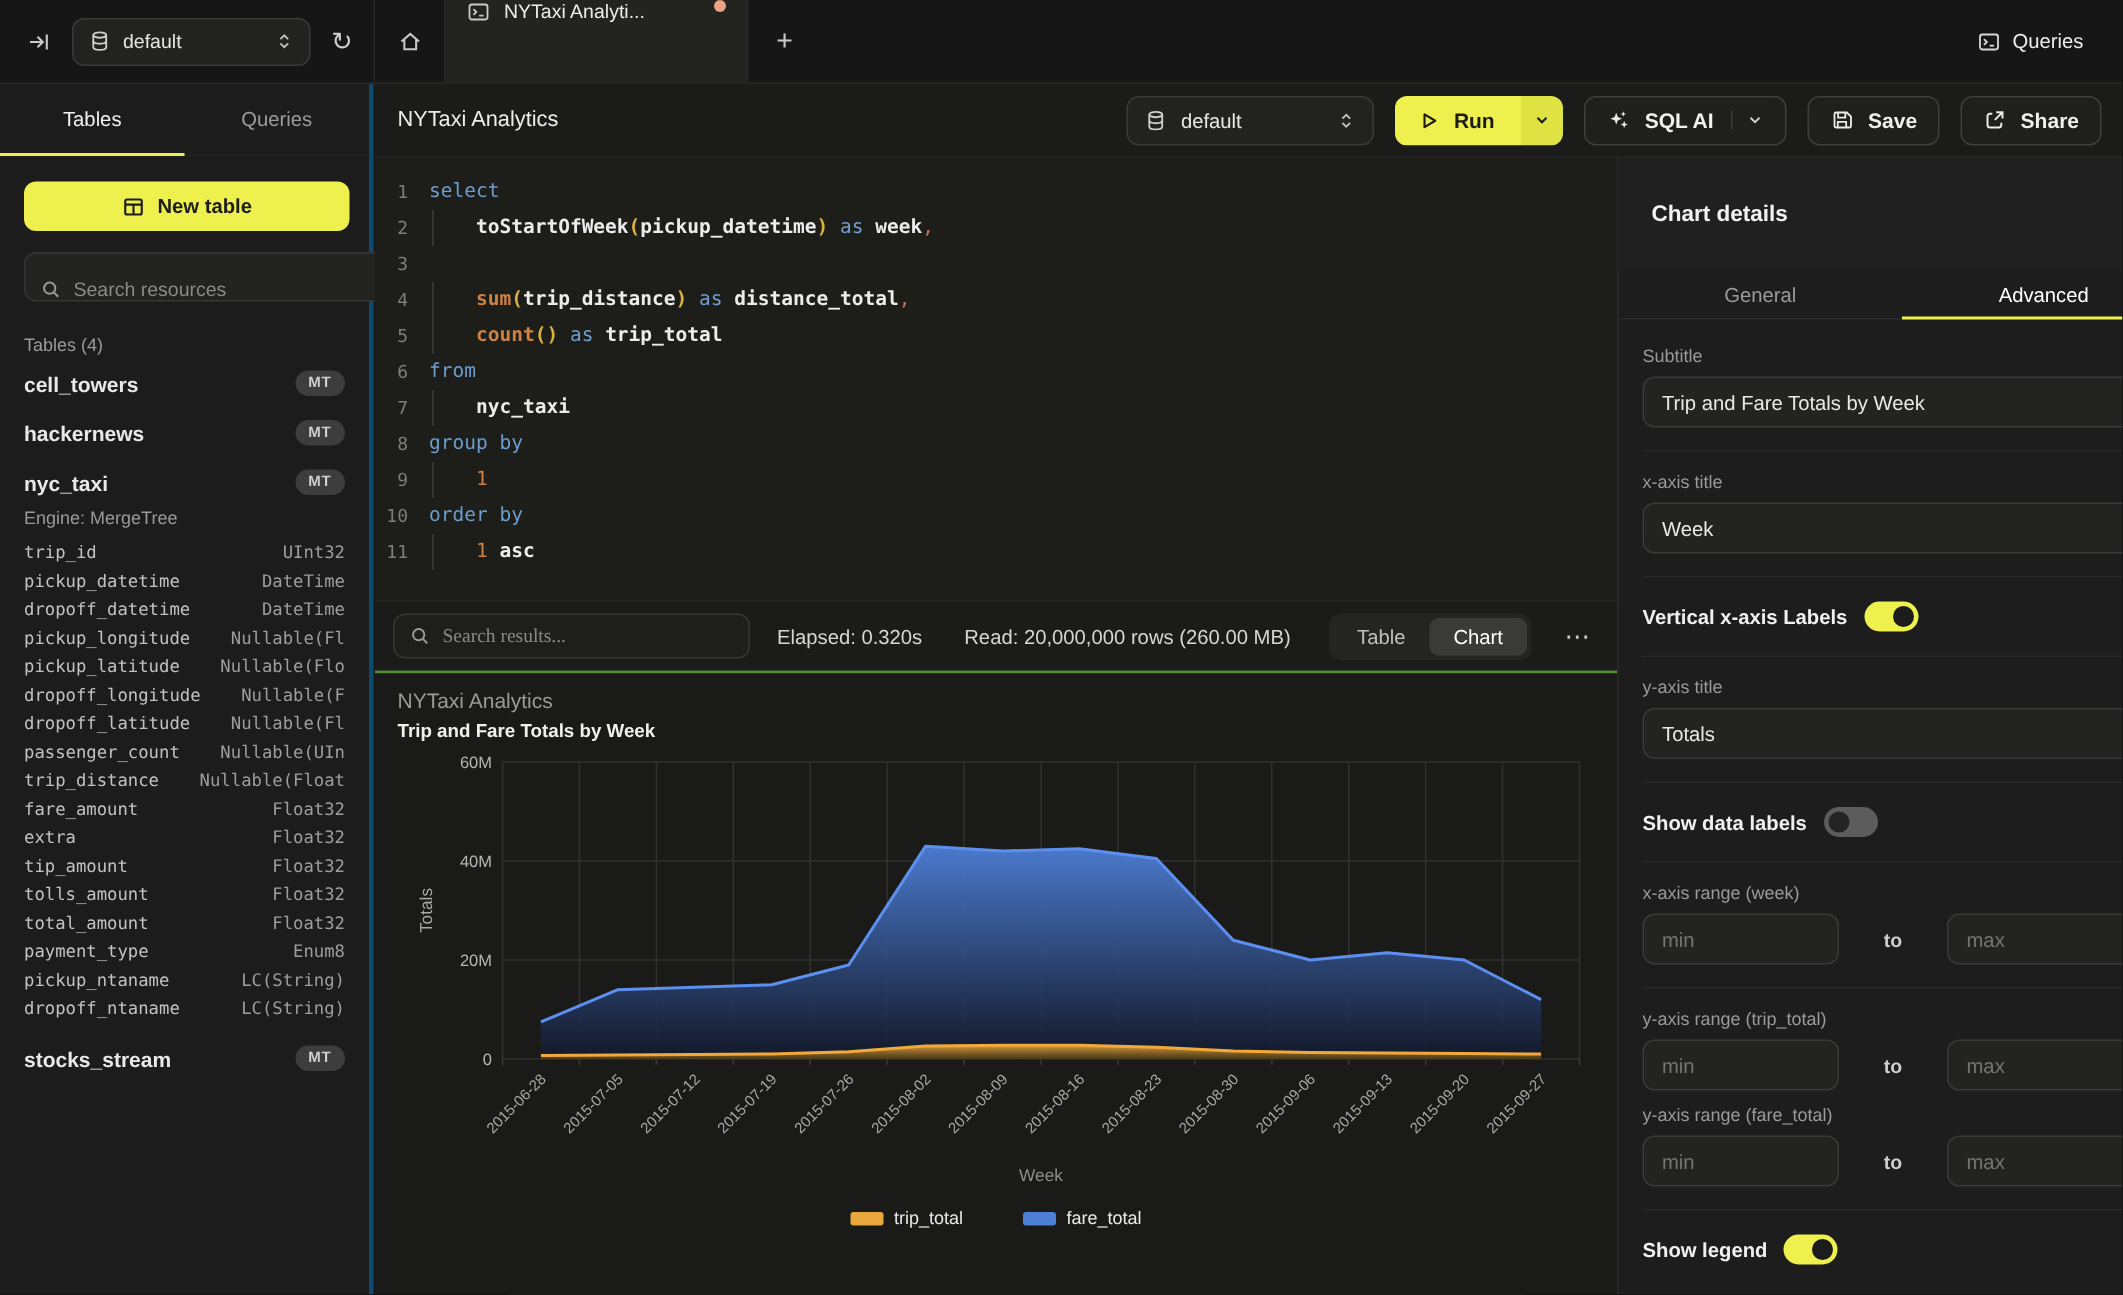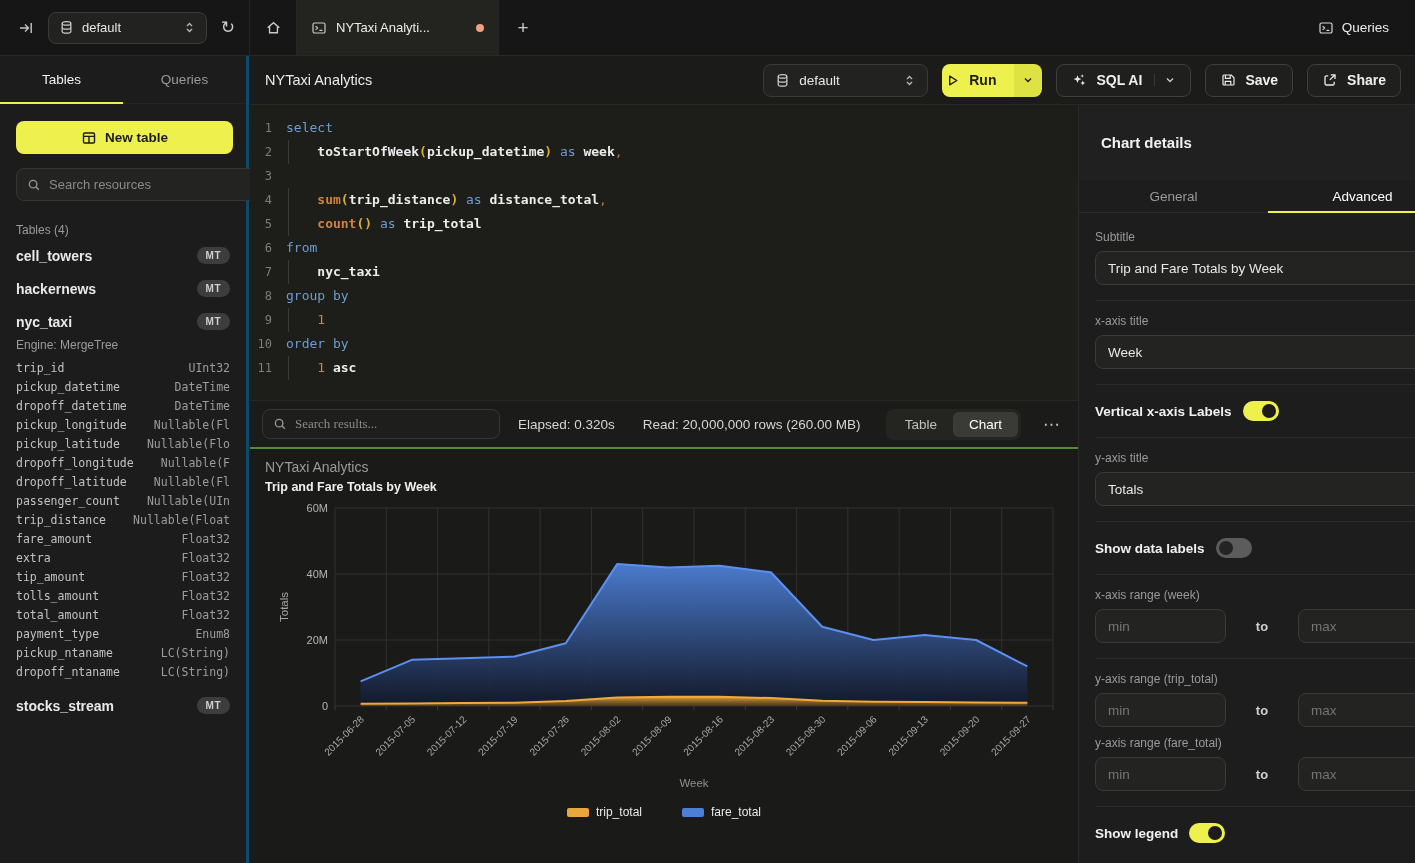--- a/index.html
+++ b/index.html
@@ -9,55 +9,55 @@
 
   
   .topbar { position:absolute; left:0; top:0; width:1415px; height:56px; background:#161616; border-bottom:1px solid #282828; display:flex; align-items:stretch; }
   .topbar-left { width:250px; display:flex; align-items:center; gap:14px; padding:0 14px 0 18px; border-right:1px solid #262626; }
   .icon-btn { background:none; border:none; color:#c9c9c9; cursor:pointer; display:flex; align-items:center; justify-content:center; }
   .pill-select { display:flex; align-items:center; gap:8px; height:32px; padding:0 10px; background:#222221; border:1px solid #3a3a3a; border-radius:8px; color:#e6e6e6; font-size:13px; cursor:pointer; flex:1; }
   .pill-select .grow { flex:1; }
   .refresh-glyph { font-size:17px; color:#cfcfcf; }
   .tabstrip { display:flex; align-items:stretch; }
   .home-btn { width:47px; display:flex; align-items:center; justify-content:center; border-right:1px solid #262626; color:#c9c9c9; cursor:pointer; }
-  .editor-tab { width:202px; background:#232320; display:flex; align-items:center; gap:9px; padding:0 14px; border-right:1px solid #262626; cursor:pointer; }
+  .editor-tab { width:202px; background:#232320; display:flex; align-items:flex-start; gap:9px; padding:0 14px; border-right:1px solid #262626; cursor:pointer; }
   .editor-tab .tab-label { font-size:13px; color:#ececec; white-space:nowrap; overflow:hidden; }
   .dirty-dot { width:8px; height:8px; border-radius:50%; background:#eca183; flex:none; margin-left:auto; }
   .newtab-btn { width:48px; display:flex; align-items:center; justify-content:center; color:#c9c9c9; font-size:19px; cursor:pointer; }
   .topbar-right { margin-left:auto; display:flex; align-items:center; padding-right:26px; }
   .queries-link { display:flex; align-items:center; gap:8px; color:#ececec; font-size:13.5px; cursor:pointer; }
 
   
   .sidebar { position:absolute; left:0; top:56px; width:249px; height:807px; background:#1c1c1c; border-right:3px solid #0c4a6e; }
   .sb-tabs { display:flex; height:48px; border-bottom:1px solid #242424; }
   .sb-tab { flex:1; display:flex; align-items:center; justify-content:center; font-size:13.5px; color:#9a9a9a; cursor:pointer; position:relative; }
   .sb-tab.active { color:#f2f2f2; }
   .sb-tab.active::after { content:""; position:absolute; left:0; right:0; bottom:-1px; height:2px; background:#eef04e; }
   .newtable-btn { margin:17px 16px 0 16px; width:217px; height:33px; background:#eef04e; color:#1c1c1c; border:none; border-radius:8px; font-size:13.5px; font-weight:bold; display:flex; align-items:center; justify-content:center; gap:8px; cursor:pointer; font-family:"Liberation Sans",sans-serif; }
-  .sb-search { margin:14px 16px 0 16px; width:244px; height:33px; background:#232322; border:1px solid #363636; border-radius:8px; display:flex; align-items:center; gap:8px; padding:0 10px; color:#8a8a8a; }
+  .sb-search { margin:14px 16px 0 16px; width:244px; height:33px; background:#232322; border:1px solid #363636; border-radius:8px; display:flex; align-items:flex-end; gap:8px; padding:0 10px; color:#8a8a8a; }
   .sb-search input { background:none; border:none; outline:none; color:#d8d8d8; font-size:13px; width:100%; font-family:"Liberation Sans",sans-serif; }
   .sb-search input::placeholder { color:#8a8a8a; }
   .sb-section { margin:22px 16px 2px 16px; font-size:12px; color:#9a9a9a; }
   .tbl-row { display:flex; align-items:center; justify-content:space-between; padding:8px 16px 8px 16px; cursor:pointer; }
   .tbl-name { font-size:14px; font-weight:bold; color:#e9e9e9; }
   .mt-badge { background:#3d3d3d; color:#cfcfcf; font-size:10px; font-weight:bold; padding:3px 9px; border-radius:9px; letter-spacing:.5px; }
   .tbl-engine { padding:0 16px 6px 16px; font-size:12px; color:#9a9a9a; }
   .col-row { display:flex; justify-content:space-between; padding:2.5px 16px; font-family:"DejaVu Sans Mono", monospace; font-size:11.5px; }
   .col-name { color:#c2c2c2; }
   .col-type { color:#9d9d9d; }
   .cols-wrap { margin-bottom:8px; }
 
   
   .header-row { position:absolute; left:250px; top:56px; width:1165px; height:49px; background:#1b1b1a; border-bottom:1px solid #282828; display:flex; align-items:center; padding:0 14px 0 15px; }
   .doc-title { font-size:14.5px; color:#ececec; }
   .toolbar { margin-left:auto; display:flex; align-items:center; gap:14px; }
   .tb-select { width:165px; height:33px; display:flex; align-items:center; gap:9px; padding:0 11px; background:#222221; border:1px solid #3a3a3a; border-radius:8px; font-size:13.5px; color:#e8e8e8; cursor:pointer; }
   .tb-select .grow { flex:1; }
   .run-btn { display:flex; align-items:stretch; height:33px; border-radius:8px; overflow:hidden; cursor:pointer; }
-  .run-main { background:#eef04e; color:#1c1c1c; display:flex; align-items:center; gap:9px; padding:0 18px 0 3px; font-size:14px; font-weight:bold; }
+  .run-main { background:#eef04e; color:#1c1c1c; display:flex; align-items:center; gap:9px; padding:0 18px 0 15px; font-size:14px; font-weight:bold; }
   .run-caret { background:#dfe243; color:#1c1c1c; display:flex; align-items:center; justify-content:center; width:28px; }
   .ghost-btn { height:33px; display:flex; align-items:center; gap:9px; padding:0 14px; background:#1f1f1e; border:1px solid #3f3f3f; border-radius:8px; color:#f0f0f0; font-size:14px; font-weight:bold; cursor:pointer; font-family:"Liberation Sans",sans-serif; }
   .sqlai-caret { margin-left:3px; padding-left:9px; border-left:1px solid #3a3a3a; color:#cfcfcf; display:flex; align-items:center; }
 
   
   .editor { position:absolute; left:250px; top:105px; width:828px; height:295px; background:#1d1d1a; padding-top:11px; cursor:text; }
   .code-line { display:flex; height:24px; line-height:24px; font-family:"DejaVu Sans Mono", monospace; font-size:13px; }
   .gutter { width:36px; flex:none; text-align:right; padding-right:14px; color:#7d7d7d; font-size:12px; }
   .code-line pre { position:relative; font-family:inherit; margin:0; white-space:pre; }
   .code-line.indented pre::before { content:""; position:absolute; left:2px; top:0; bottom:0; border-left:1px solid #3a3a36; }

